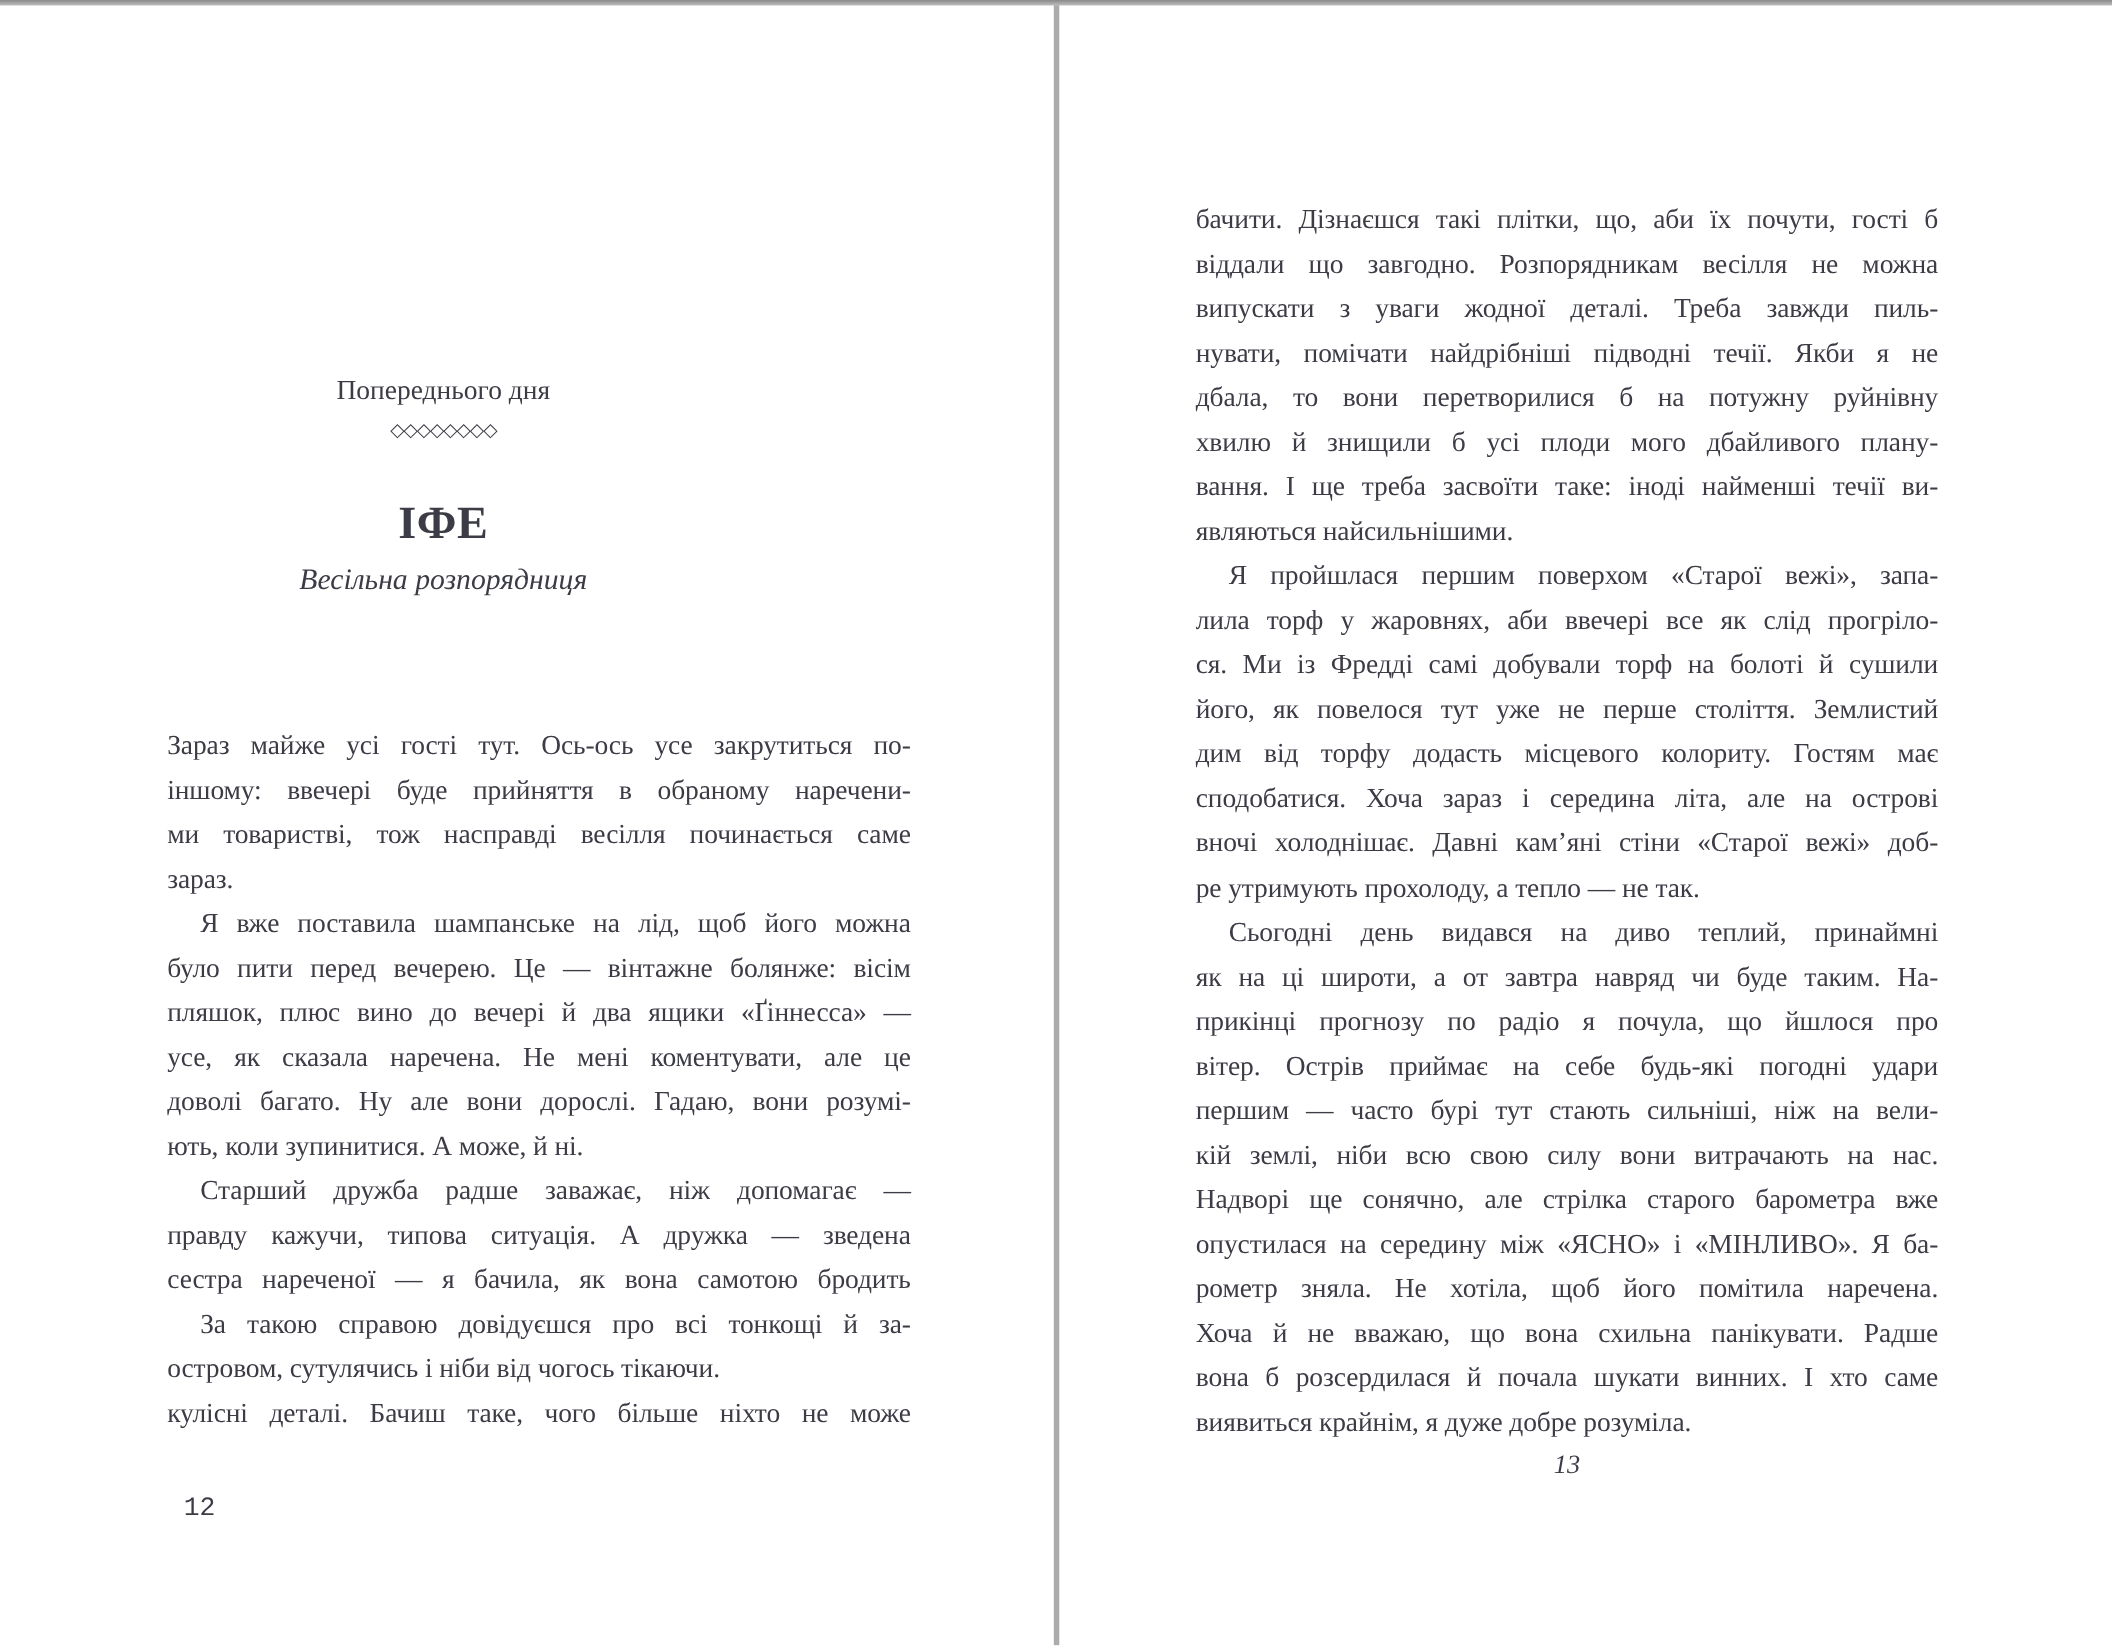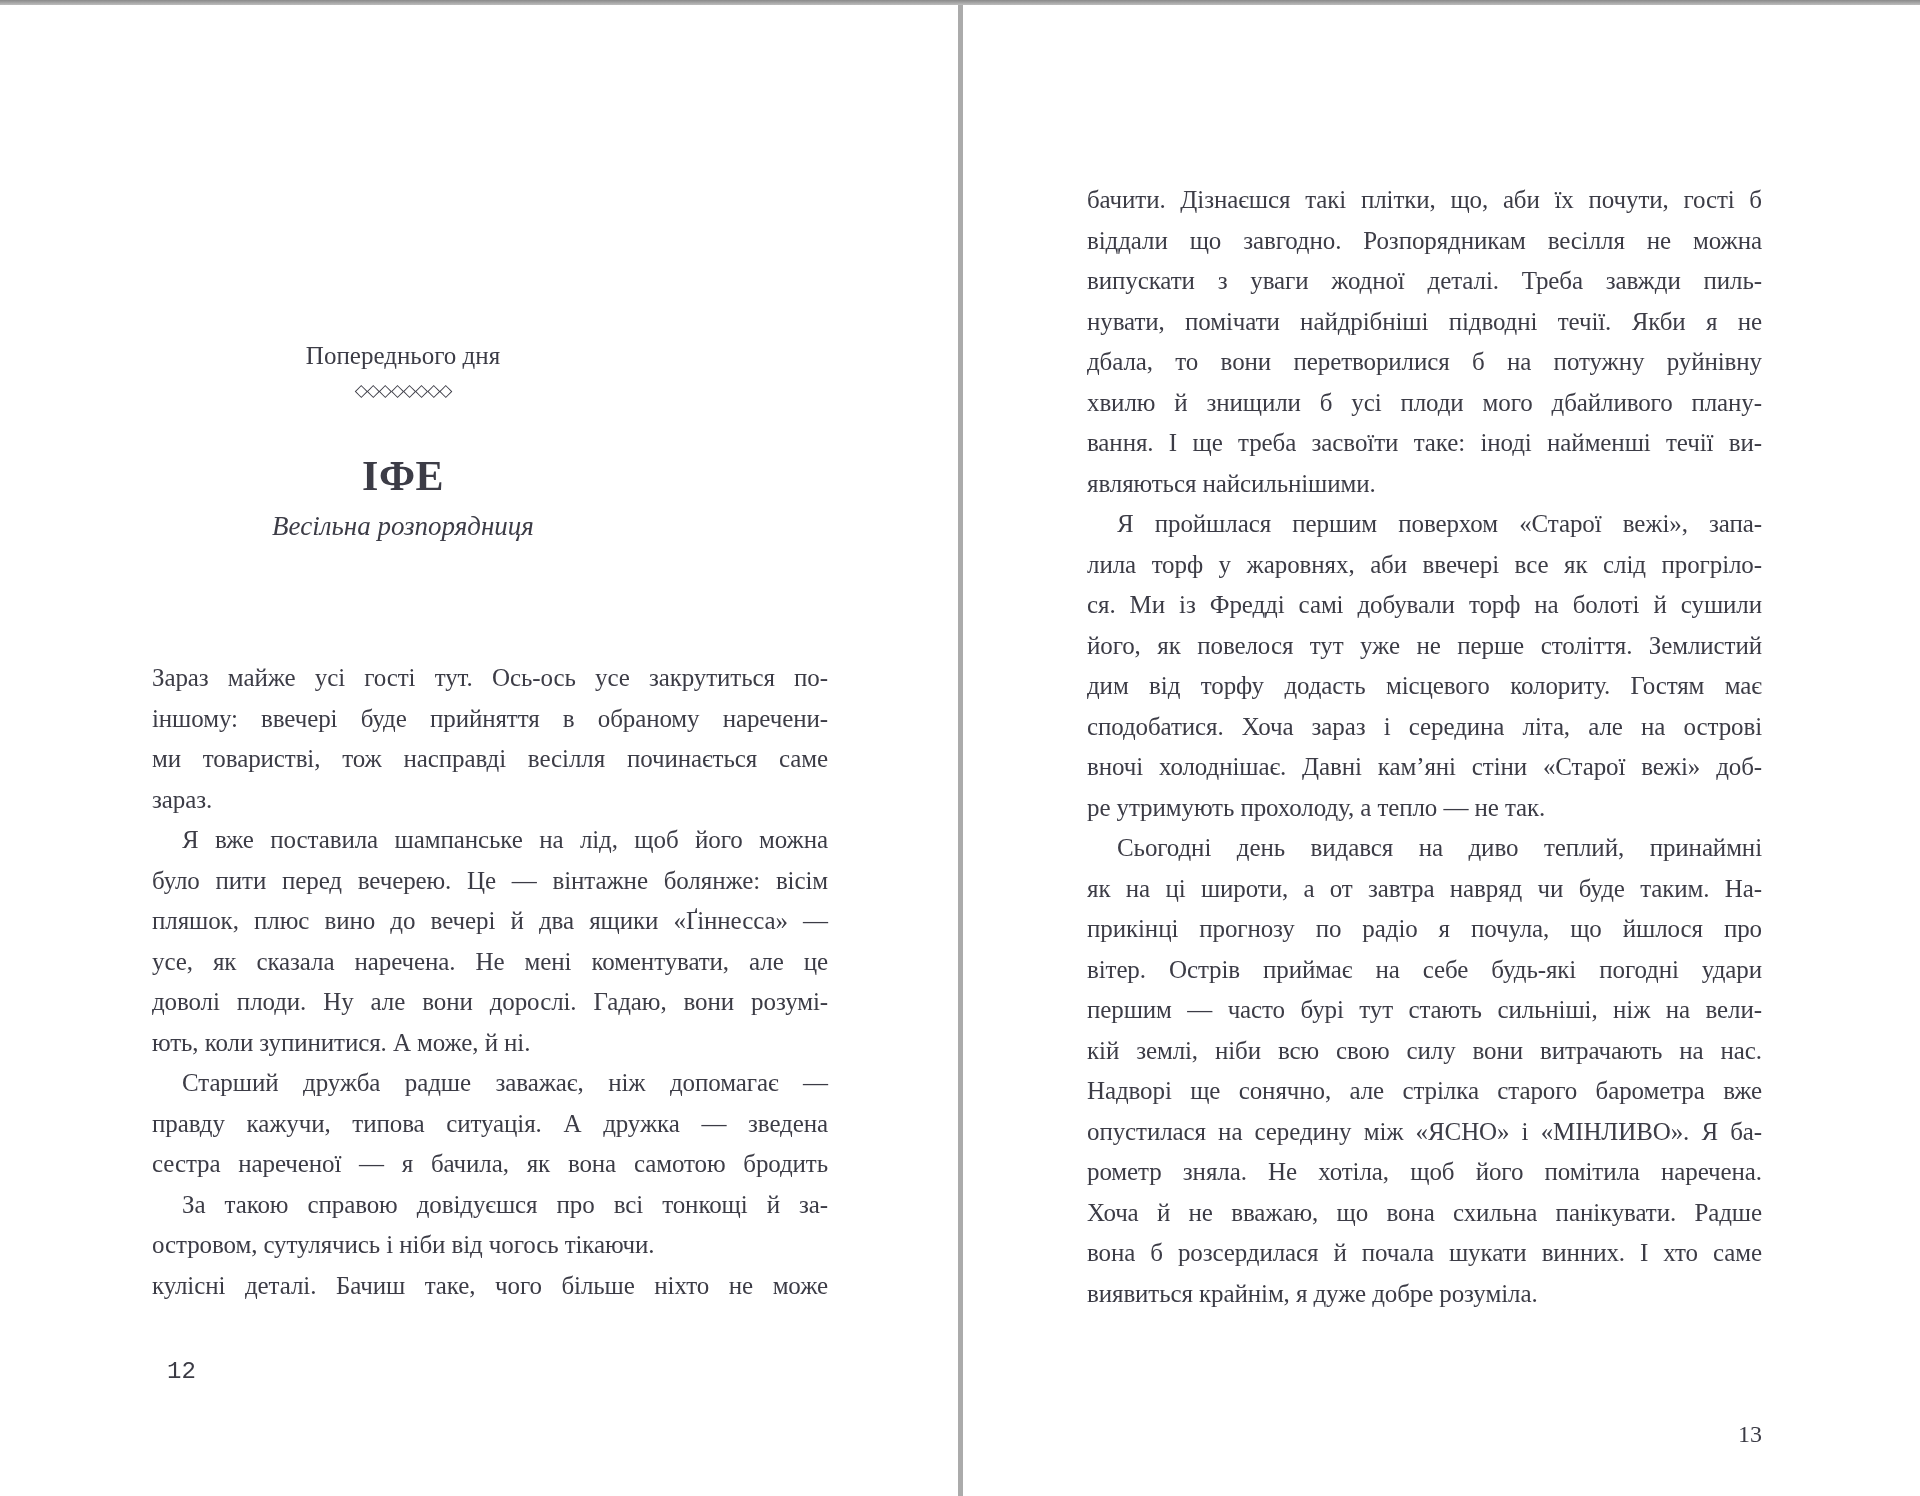--- a/index.html
+++ b/index.html
@@ -98,21 +98,21 @@
   }
   .bodyline.indent { padding-left: 30px; }
 
   .pagenum {
     position: absolute;
     font-size: 24px;
     line-height: 30px;
     font-variant-numeric: oldstyle-nums;
   }
   .pagenum-left  { left: 167px; top: 1357px; font-family: Liberation Mono, monospace; }
-  .pagenum-right { left: 124px; top: 1419px; width: 675px; text-align: right; }
+  .pagenum-right { left: 124px; top: 1317px; width: 675px; text-align: center; font-style: italic; }
 </style>
 </head>
 <body>
 
 <div class="spread">
   <div class="top-edge"></div>
 
   <div class="page page-left">
     <div class="chapter-head">
       <div class="kicker">Попереднього дня</div>
@@ -122,21 +122,21 @@
     </div>
     <div class="body-block left-body">
         <div class="bodyline just">Зараз майже усі гості тут. Ось-ось усе закрутиться по-</div>
         <div class="bodyline just">іншому: ввечері буде прийняття в обраному наречени-</div>
         <div class="bodyline just">ми товаристві, тож насправді весілля починається саме</div>
         <div class="bodyline">зараз.</div>
         <div class="bodyline just indent">Я вже поставила шампанське на лід, щоб його можна</div>
         <div class="bodyline just">було пити перед вечерею. Це — вінтажне болянже: вісім</div>
         <div class="bodyline just">пляшок, плюс вино до вечері й два ящики «Ґіннесса» —</div>
         <div class="bodyline just">усе, як сказала наречена. Не мені коментувати, але це</div>
-        <div class="bodyline just">доволі плоди. Ну але вони дорослі. Гадаю, вони розумі-</div>
+        <div class="bodyline just">доволі багато. Ну але вони дорослі. Гадаю, вони розумі-</div>
         <div class="bodyline">ють, коли зупинитися. А може, й ні.</div>
         <div class="bodyline just indent">Старший дружба радше заважає, ніж допомагає —</div>
         <div class="bodyline just">правду кажучи, типова ситуація. А дружка — зведена</div>
         <div class="bodyline just">сестра нареченої — я бачила, як вона самотою бродить</div>
         <div class="bodyline just indent">За такою справою довідуєшся про всі тонкощі й за-</div>
         <div class="bodyline">островом, сутулячись і ніби від чогось тікаючи.</div>
         <div class="bodyline just">кулісні деталі. Бачиш таке, чого більше ніхто не може</div>
       </div>
     <div class="pagenum pagenum-left">12</div>
   </div>

